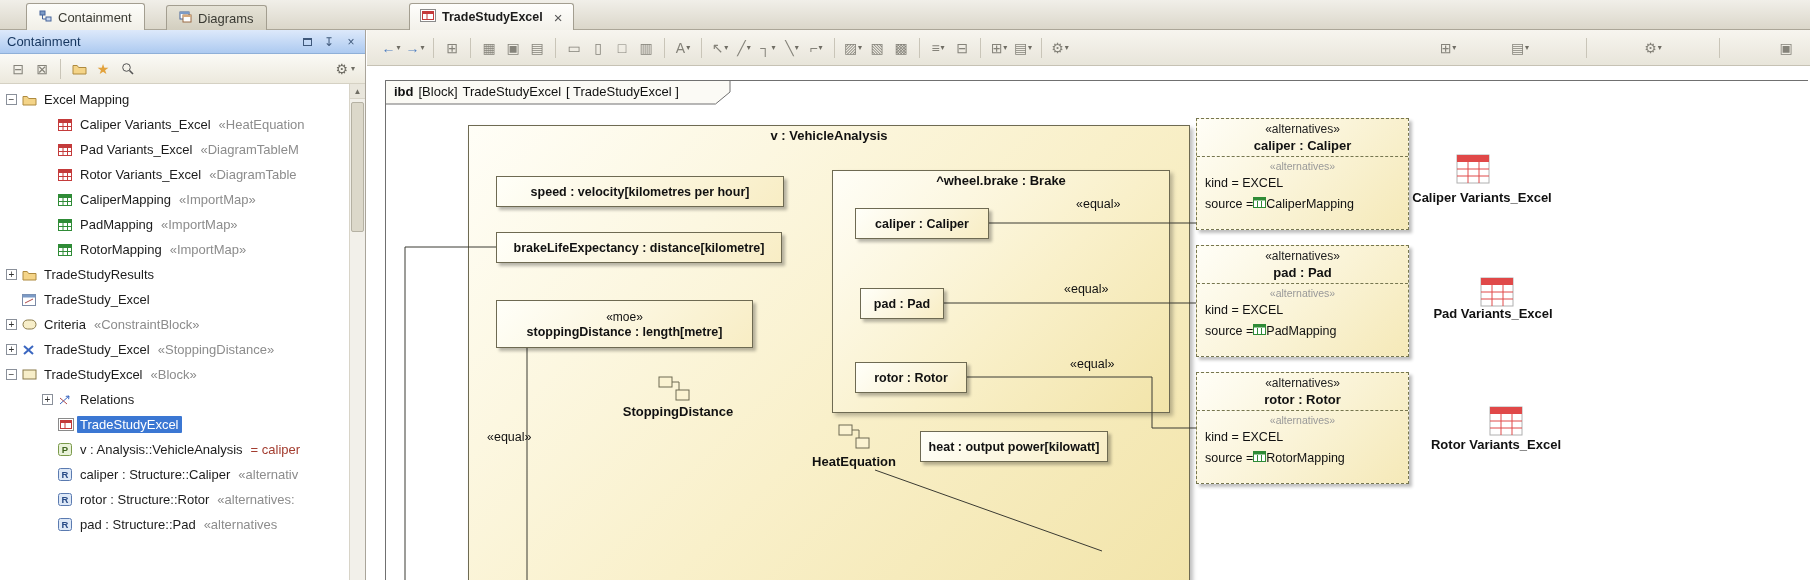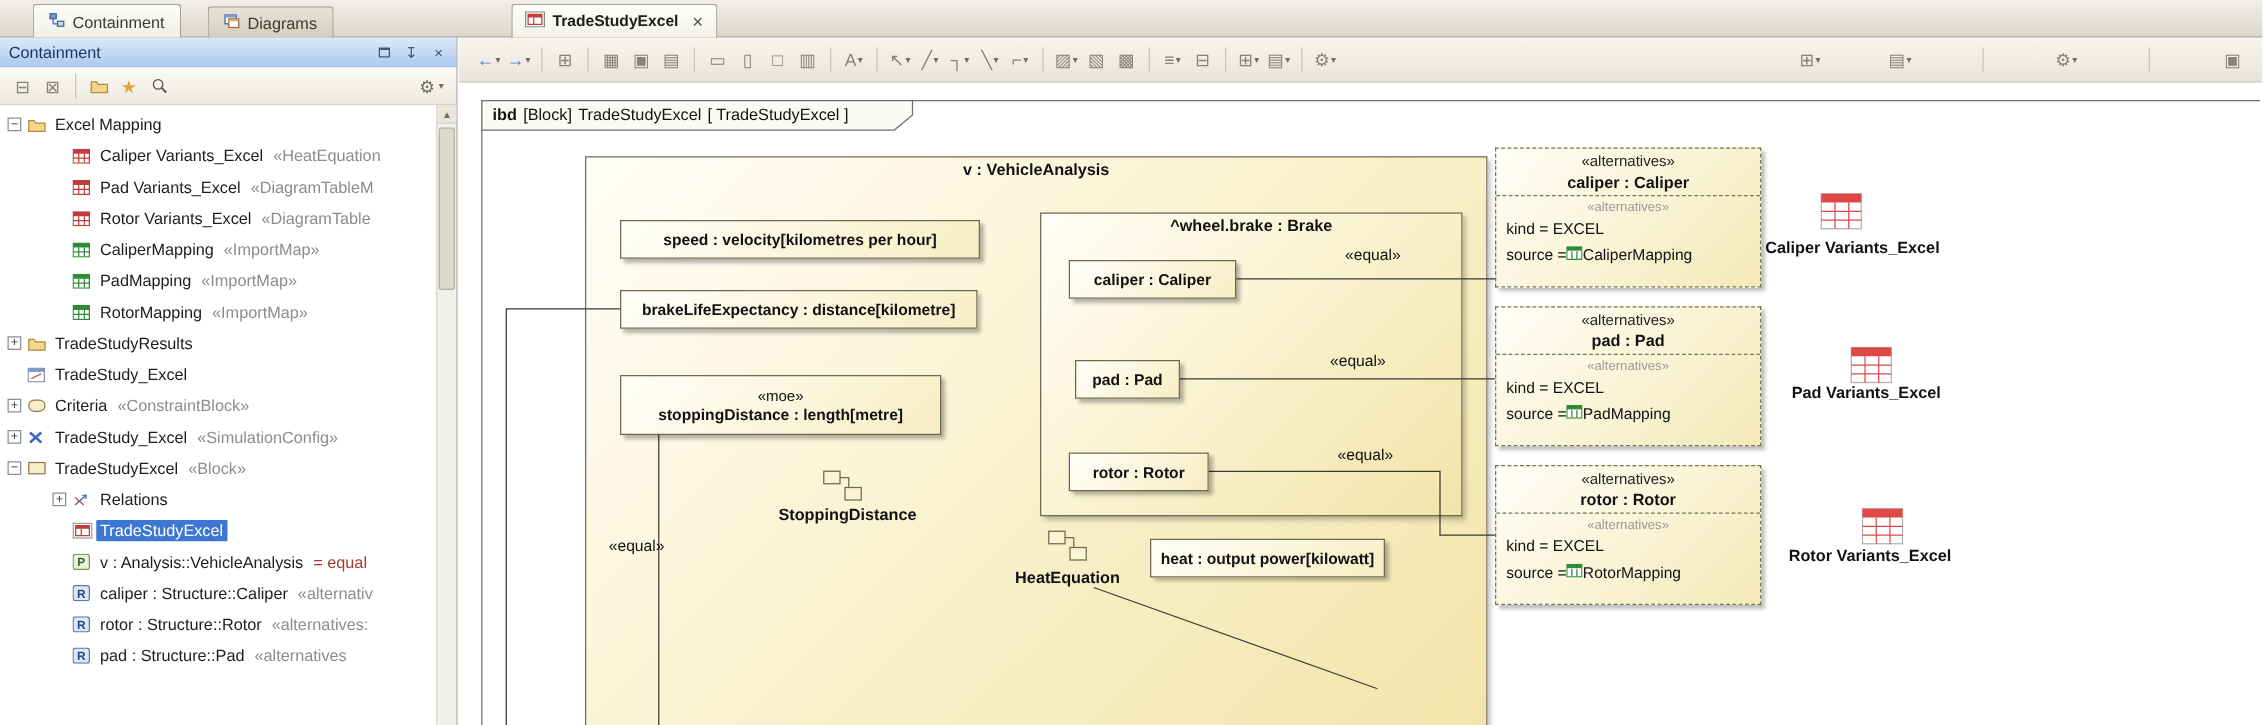--- a/index.html
+++ b/index.html
@@ -267,21 +267,21 @@
         <span class="expander">+</span>
         <span class="tree-icon">
           <svg width="13" height="12">
             <g stroke="#3a66c0" stroke-width="2">
               <line x1="2" y1="2" x2="11" y2="10"></line>
               <line x1="11" y1="2" x2="2" y2="10"></line>
             </g>
           </svg>
         </span>
         <span class="tree-label">TradeStudy_Excel</span>
-        <span class="tree-stereo">«SimulationConfig»</span>
+        <span class="tree-stereo">«StoppingDistance»</span>
       </div>
       <div class="tree-row" style="padding-left: 6px;">
         <span class="expander">−</span>
         <span class="tree-icon">
           <svg width="15" height="11">
             <rect x="1" y="1" width="13" height="9" fill="#f7eec9" stroke="#8a7a4a"></rect>
           </svg>
         </span>
         <span class="tree-label">TradeStudyExcel</span>
         <span class="tree-stereo">«Block»</span>
@@ -311,21 +311,21 @@
       </div>
       <div class="tree-row" style="padding-left: 42px;">
         <span class="expander-spacer"></span>
         <span class="tree-icon">
           <svg width="14" height="13">
             <rect x="0.5" y="0.5" width="13" height="12" rx="2" fill="#e9f2da" stroke="#7a9a4a"></rect>
             <text x="7" y="10" font-size="9.5" font-weight="bold" text-anchor="middle" fill="#40651f">P</text>
           </svg>
         </span>
         <span class="tree-label">v : Analysis::VehicleAnalysis</span>
-        <span class="tree-value">= equal</span>
+        <span class="tree-value">= caliper</span>
       </div>
       <div class="tree-row" style="padding-left: 42px;">
         <span class="expander-spacer"></span>
         <span class="tree-icon">
           <svg width="14" height="13">
             <rect x="0.5" y="0.5" width="13" height="12" rx="2" fill="#dde8f7" stroke="#5a7ab0"></rect>
             <text x="7" y="10" font-size="9.5" font-weight="bold" text-anchor="middle" fill="#274a86">R</text>
           </svg>
         </span>
         <span class="tree-label">caliper : Structure::Caliper</span>

